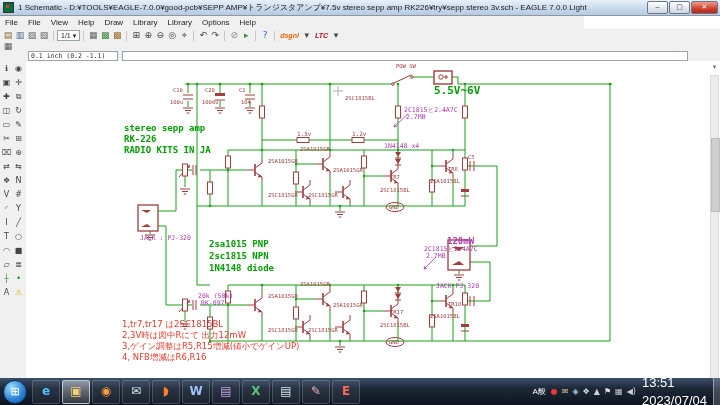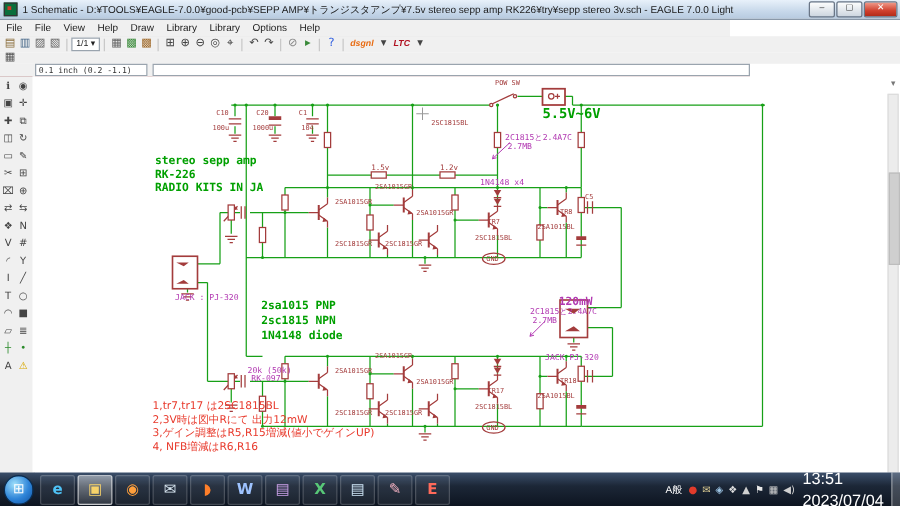--- a/index.html
+++ b/index.html
@@ -24,21 +24,21 @@
   
   #toolbar-main{position:absolute;left:0;top:29px;width:720px;height:13px;background:#f0f0f0;
     display:flex;align-items:center;padding-left:2px;}
   .ticon{width:12px;height:11px;font-size:9px;line-height:11px;text-align:center;color:#555;
     font-family:"DejaVu Sans",sans-serif;}
   .tsep{width:1px;height:10px;background:#c8c8c8;margin:0 3px;}
   .tcombo{font-size:7px;border:1px solid #9aa4ae;background:#fff;padding:0 3px;height:9px;line-height:9px;color:#222;}
   .tlogo{font-size:7px;font-style:italic;font-weight:bold;padding:0 2px;}
   #toolbar-sub{position:absolute;left:0;top:42px;width:720px;height:9px;background:#f0f0f0;
     display:flex;align-items:center;padding-left:2px;}
-  #cmdrow{position:absolute;left:0;top:51px;width:600px;height:10px;background:#f0f0f0;
+  #cmdrow{position:absolute;left:0;top:51px;width:720px;height:10px;background:#f0f0f0;
     display:flex;align-items:center;border-bottom:1px solid #7f1d1d;}
   #coordbox{margin-left:28px;width:86px;height:8px;border:1px solid #9aa4ae;background:#fff;
     font-size:6.5px;line-height:8px;padding-left:2px;color:#333;font-family:"DejaVu Sans Mono",monospace;}
   #cmdinput{margin-left:4px;flex:1;max-width:560px;height:8px;border:1px solid #9aa4ae;background:#fff;
     font-size:7px;padding:0 2px;font-family:"DejaVu Sans Mono",monospace;}
   
   #palette{position:absolute;left:0;top:61px;width:26px;height:317px;background:#f0f0f0;
     border-right:1px solid #d4d4d4;display:grid;grid-template-columns:12px 12px;align-content:start;
     padding:2px 0 0 1px;row-gap:3px;}
   .pic{width:11px;height:11px;font-size:8px;line-height:11px;text-align:center;color:#555;

